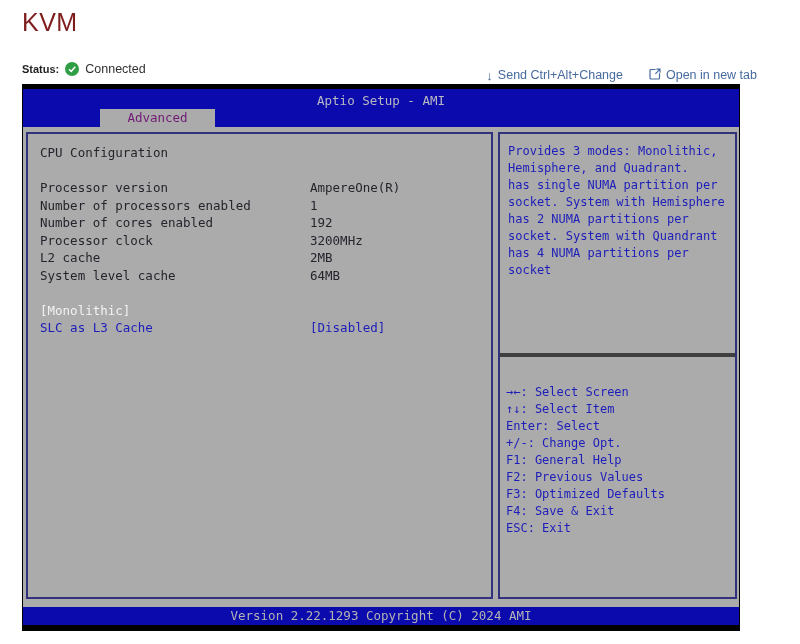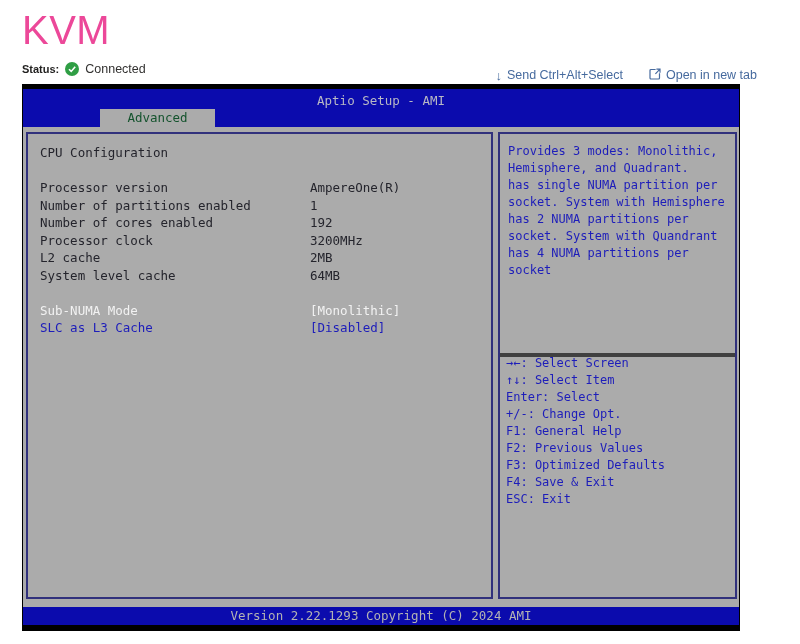--- a/index.html
+++ b/index.html
@@ -1,22 +1,22 @@
 <!DOCTYPE html>
 <html><head>
 <meta charset="utf-8">
 <style>
   * { margin:0; padding:0; box-sizing:border-box; }
   html,body { width:800px; height:644px; background:#ffffff; overflow:hidden;
               font-family:"Liberation Sans", sans-serif; }
   .page { position:relative; width:800px; height:644px; background:#fff; }
 
   
-  .page-title { position:absolute; left:22px; top:8px; font-size:40px; font-weight:300;
-                color:#ec4899; letter-spacing:0.5px; }
+  .page-title { position:absolute; left:22px; top:8px; font-size:25px; font-weight:300;
+                color:#7f1d1d; letter-spacing:0.5px; }
   .statusbar { position:absolute; left:22px; top:60px; height:18px; display:flex;
                align-items:center; gap:6px; }
   .status-label { font-size:11px; font-weight:700; color:#201f1e; }
   .status-icon { width:14px; height:14px; display:inline-block; }
   .status-value { font-size:12.5px; color:#323130; }
   .actions { position:absolute; right:43px; top:66px; height:18px; display:flex;
              align-items:center; gap:26px; }
   .action-link { display:flex; align-items:center; gap:5px; font-size:12.5px;
                  color:#466a9e; cursor:pointer; text-decoration:none; }
   .dl-arrow { font-size:13px; line-height:1; color:#466a9e; }
@@ -24,38 +24,38 @@
   
   .kvm-canvas { position:absolute; left:22px; top:84px; width:718px; height:547px;
                 background:#000; padding:5px 1px 6px 1px; }
   .bios { position:relative; width:716px; height:536px; background:#ababab;
           font-family:"DejaVu Sans Mono","Liberation Mono",monospace; }
 
   .bios-header { position:absolute; left:0; top:0; width:716px; height:38px; background:#0b0bad; }
   .bios-title { position:absolute; left:0; top:4px; width:100%; text-align:center;
                 font-size:12.5px; color:#b9b9c4; }
   .bios-tab { position:absolute; left:77px; bottom:0; width:115px; height:18px;
-              background:#ababab; color:#14532d; font-size:12.5px; text-align:center;
+              background:#ababab; color:#701a75; font-size:12.5px; text-align:center;
               line-height:18px; cursor:pointer; }
 
   .bios-content { position:absolute; left:0; top:38px; width:716px; height:408px; background:#ababab; }
   .panel { position:absolute; border:2px solid #31317c; background:#ababab; }
   .panel-left  { left:3px;   top:5px; width:467px; height:467px; padding:10px 6px 0 12px; }
   .panel-right { left:475px; top:5px; width:239px; height:467px; }
 
   .bline { height:17.5px; line-height:17.5px; font-size:12.5px; color:#24242c;
            white-space:pre; display:flex; }
   .bline .lbl { width:270px; flex:0 0 270px; }
   .opt { color:#1d1dba; cursor:pointer; }
   .opt.selected { color:#f2f2f2; }
 
   .help-box { position:absolute; left:0; top:0; width:100%; height:223px;
               border-bottom:4px solid #404040; padding:9px 4px 0 8px; }
   .help-line { height:17px; line-height:17px; font-size:12px; color:#1d1dba; white-space:pre; }
-  .keys-box { position:absolute; left:0; top:212px; width:100%; padding:9px 14px 0 6px; }
+  .keys-box { position:absolute; left:0; top:241px; width:100%; padding:9px 14px 0 6px; }
   .key-line { height:17px; line-height:17px; font-size:12px; color:#1d1dba; white-space:pre; }
 
   .bios-footer { position:absolute; left:0; top:518px; width:716px; height:18px;
                  background:#0b0bad; color:#b3b3b3; font-size:12.5px; text-align:center;
                  line-height:17px; }
 </style>
 </head>
 <body>
 
 <div class="page">
@@ -69,21 +69,21 @@
         <circle cx="7" cy="7" r="7" fill="#2f9e44"></circle>
         <polyline points="4,7.2 6.2,9.4 10.2,4.8" fill="none" stroke="#ffffff" stroke-width="1.6"></polyline>
       </svg>
     </span>
     <span class="status-value">Connected</span>
   </div>
 
   <div class="actions">
     <a class="action-link">
       <span class="dl-arrow">↓</span>
-      <span>Send Ctrl+Alt+Select</span>
+      <span>Send Ctrl+Alt+Change</span>
     </a>
     <a class="action-link">
       <span>
         <svg width="12" height="12" viewBox="0 0 12 12">
           <path d="M10.5 5.2 V10 a1 1 0 0 1 -1 1 H2 a1 1 0 0 1 -1 -1 V2.5 a1 1 0 0 1 1 -1 H6.6" fill="none" stroke="#466a9e" stroke-width="1.2"></path>
           <path d="M7.4 1.2 H11 V4.8 M11 1.2 L6.4 5.8" fill="none" stroke="#466a9e" stroke-width="1.2"></path>
         </svg>
       </span>
       <span>Open in new tab</span>
     </a>
@@ -101,21 +101,21 @@
 
         <div class="panel panel-left">
           <div class="bline">CPU Configuration</div>
           <div class="bline"></div>
 
           <div class="bline">
             <span class="lbl">Processor version</span>
             <span>AmpereOne(R)</span>
           </div>
           <div class="bline">
-            <span class="lbl">Number of partitions enabled</span>
+            <span class="lbl">Number of processors enabled</span>
             <span>1</span>
           </div>
           <div class="bline">
             <span class="lbl">Number of cores enabled</span>
             <span>192</span>
           </div>
           <div class="bline">
             <span class="lbl">Processor clock</span>
             <span>3200MHz</span>
           </div>
@@ -124,21 +124,20 @@
             <span>2MB</span>
           </div>
           <div class="bline">
             <span class="lbl">System level cache</span>
             <span>64MB</span>
           </div>
 
           <div class="bline"></div>
 
           <div class="bline opt selected">
-            <span class="lbl">Sub-NUMA Mode</span>
             <span>[Monolithic]</span>
           </div>
           <div class="bline opt">
             <span class="lbl">SLC as L3 Cache</span>
             <span>[Disabled]</span>
           </div>
         </div>
 
         <div class="panel panel-right">
           <div class="help-box">

